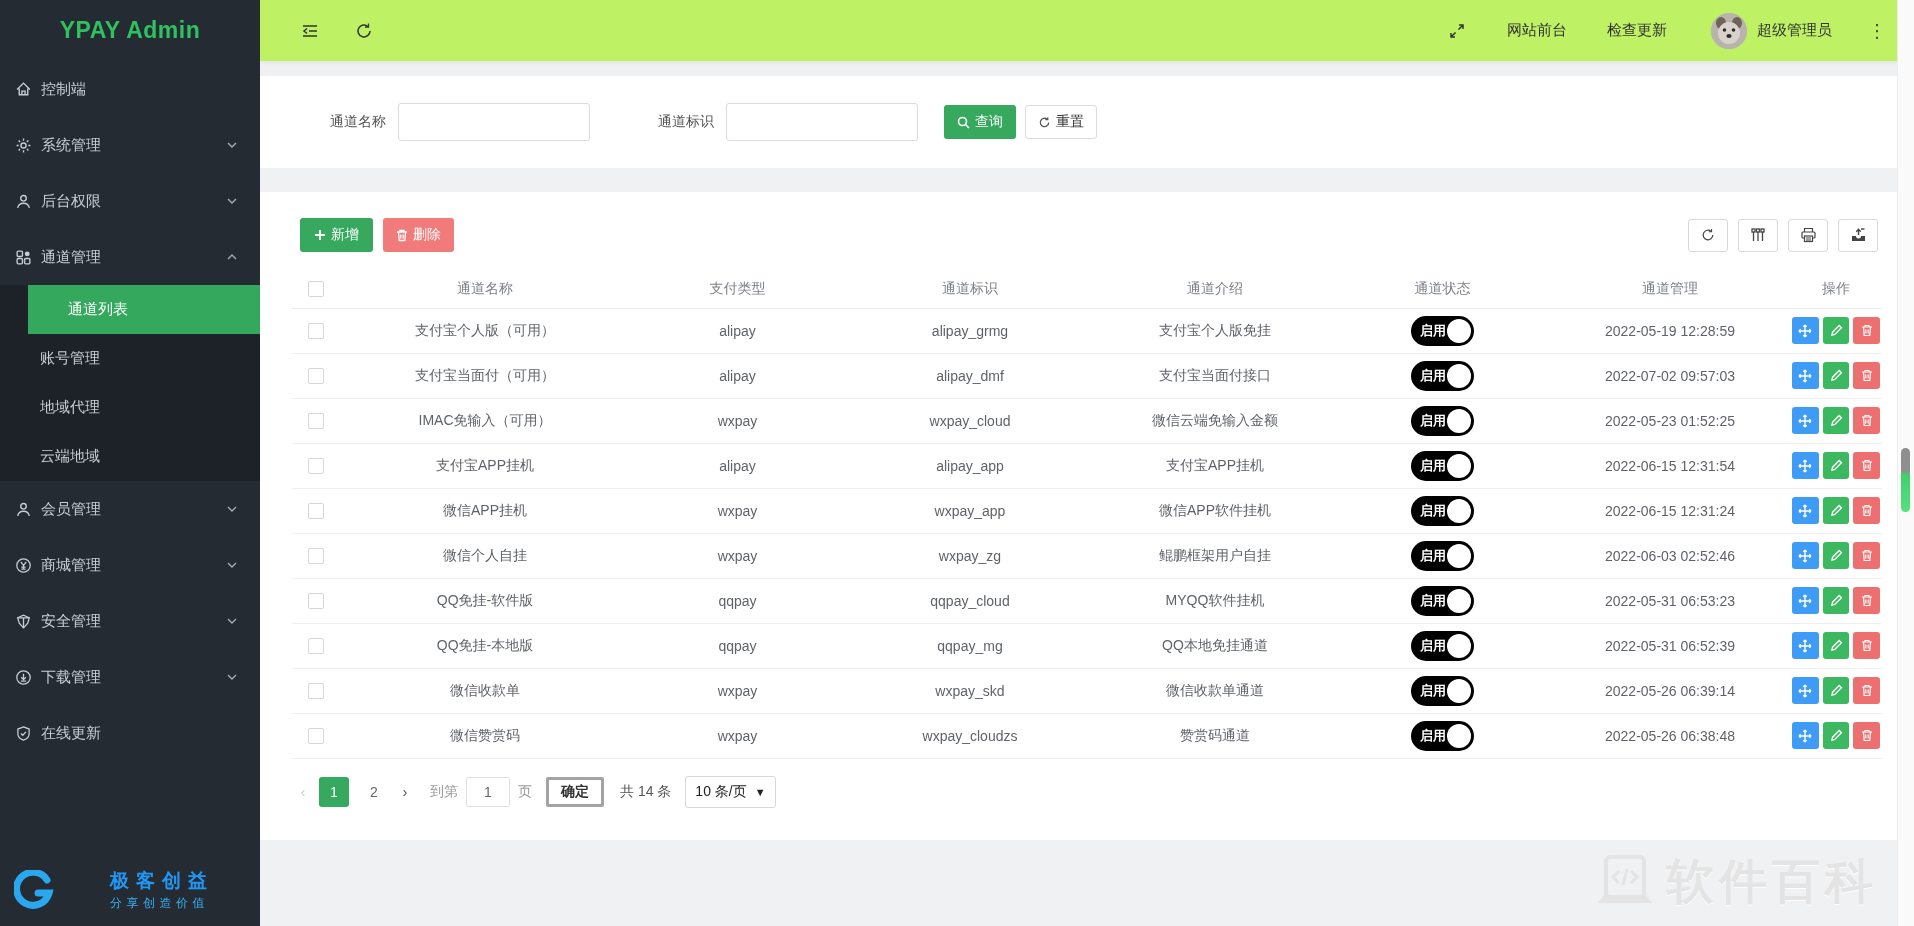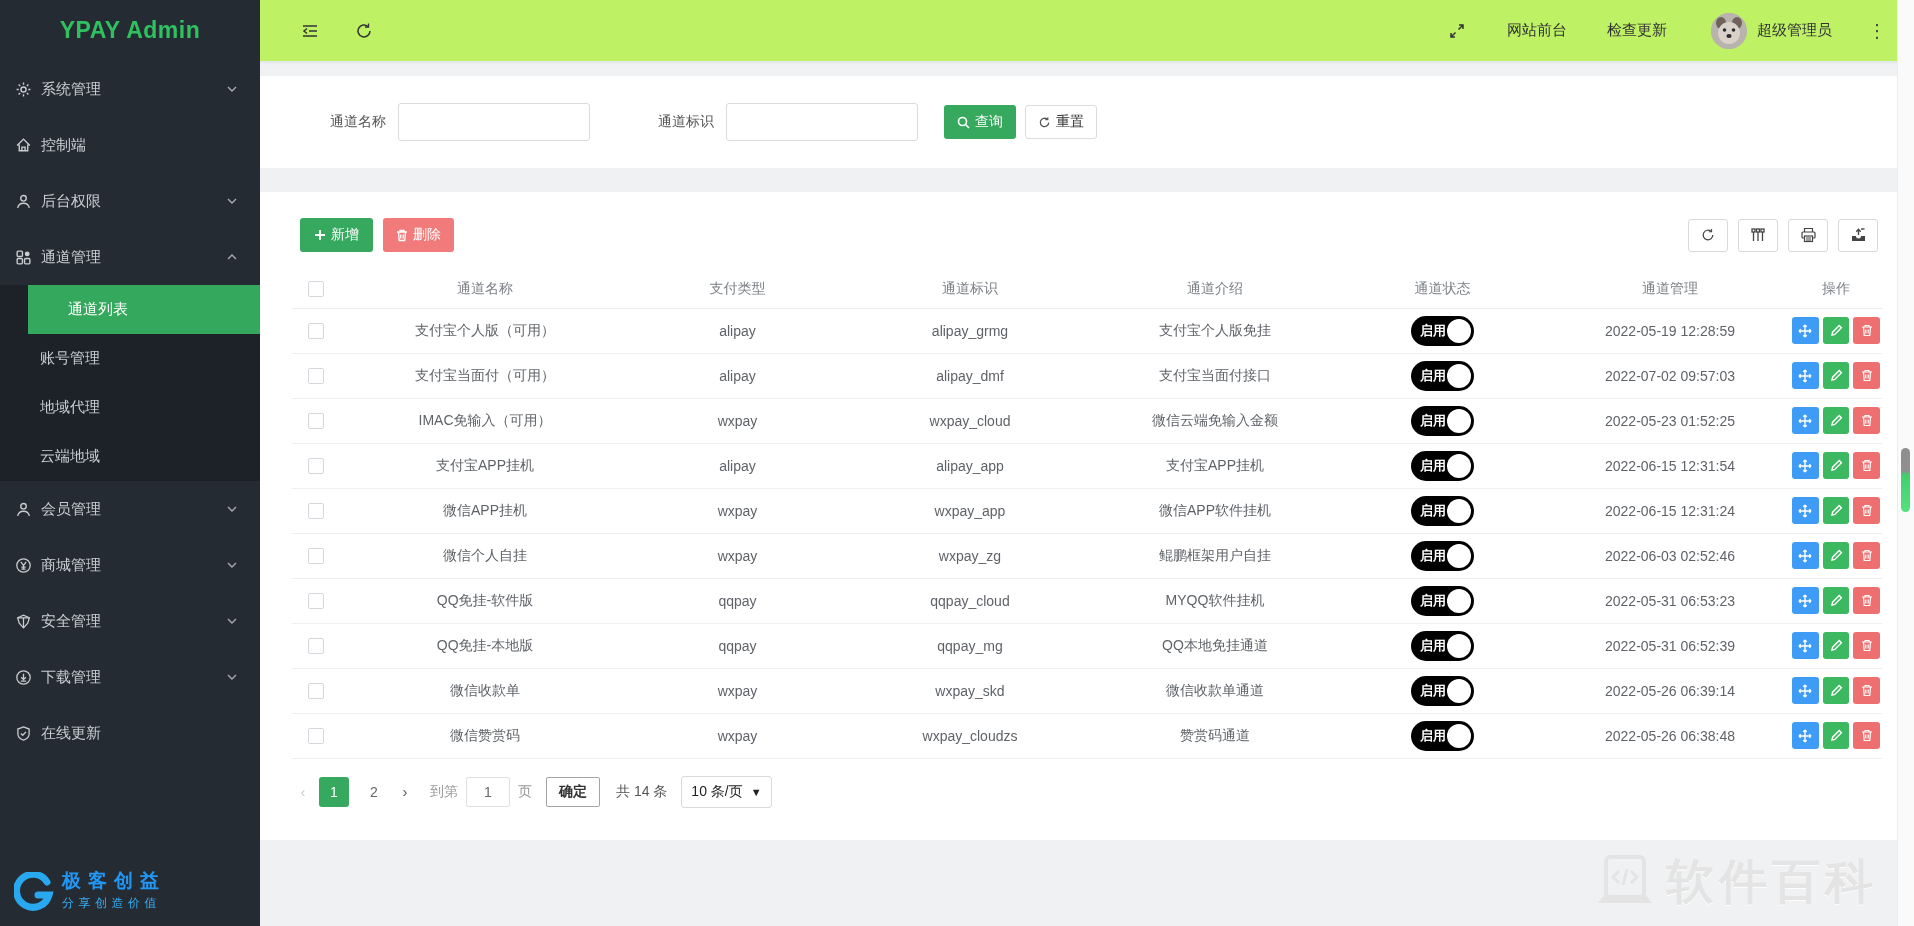--- a/index.html
+++ b/index.html
@@ -14,21 +14,21 @@
     color:#2fc160; font-size:23px; font-weight:bold; letter-spacing:.5px; }
   .nav-item { height:56px; display:flex; align-items:center; padding:0 22px 0 15px;
     font-size:15px; cursor:pointer; }
   .nav-item .ico { width:17px; height:17px; margin-right:9px; flex-shrink:0; }
   .nav-item .lbl { flex:1; }
   .nav-item .chev { width:12px; height:12px; opacity:.8; }
   .submenu { background:#1d2228; }
   .sub-item { height:49px; display:flex; align-items:center; padding-left:40px;
     font-size:15px; cursor:pointer; }
   .sub-item.active { background:#34a85c; color:#fff;margin-left:28px; }
-  .side-logo { position:absolute; left:14px; bottom:14px; display:flex; align-items:flex-end; }
+  .side-logo { position:absolute; left:14px; bottom:14px; display:flex; align-items:center;gap:48px; }
   .side-logo .mark { width:40px; height:40px; margin-right:8px; }
   .logo-l1 { color:#2196f3; font-size:19px; font-weight:bold; letter-spacing:7px; }
   .logo-l2 { color:#35aef5; font-size:12px; letter-spacing:4.5px; margin-top:1px; }
 
   
   .main { flex:1; display:flex; flex-direction:column; position:relative; }
   .topbar { height:61px; background:#bef264; box-shadow:0 1px 4px rgba(0,21,41,.08);
     display:flex; align-items:center; padding:0 28px 0 40px; position:relative; z-index:4; }
   .topbar .tb-ico { width:20px; height:20px; color:#333; cursor:pointer; }
   .topbar .gap28 { width:34px; }
@@ -89,21 +89,21 @@
   .pg-arrow { width:22px; text-align:center; font-size:15px; cursor:pointer; }
   .pg-prev { color:#ccc; }
   .pg-next { color:#555; }
   .pg-num { min-width:30px; height:30px; display:flex; align-items:center; justify-content:center;
     margin:0 5px; border-radius:3px; cursor:pointer; }
   .pg-num.cur { background:#36a95f; color:#fff; }
   .pg-goto { color:#999; margin:0 8px 0 14px; }
   .pg-input { width:44px; height:30px; border:1px solid #e0e0e0; border-radius:2px;
     text-align:center; font-size:14px; color:#666; }
   .pg-page { color:#999; margin:0 14px 0 8px; }
-  .pg-ok { height:30px; padding:0 12px; background:#fff; border:1px solid #a3a3a3; border-radius:2px;
+  .pg-ok { height:30px; padding:0 12px; background:#fff; border:3px solid #a3a3a3; border-radius:2px;
     font-weight:bold; font-size:14px; cursor:pointer; color:#333; }
   .pg-total { margin:0 14px 0 16px; color:#555; }
   .pg-size { height:32px; border:1px solid #d9d9d9; border-radius:3px; display:flex;
     align-items:center; padding:0 9px; cursor:pointer; color:#222; }
   .pg-size .car { margin-left:8px; font-size:11px; }
 
   
   .scroll-gutter { position:absolute; right:0; top:0; width:17px; height:926px;
     background:#fafafa; border-left:1px solid #ededed; z-index:9; }
   .scroll-thumb { position:absolute; right:4px; top:448px; width:9px; height:64px; border-radius:5px;
@@ -119,34 +119,34 @@
 </head>
 <body>
 
 <div class="app">
 
   <aside class="sidebar">
     <div class="side-title">YPAY Admin</div>
 
     <div class="nav-item">
       <svg class="ico" viewBox="0 0 16 16" fill="none" stroke="#c8cdd3" stroke-width="1.3">
+          <path d="M2 8 8 2l6 6M4 7v6h8V7M6.5 13V9.5h3V13"></path>
+        </svg>
+      <span class="lbl">控制端</span>
+    </div>
+
+    <div class="nav-item">
+      <svg class="ico" viewBox="0 0 16 16" fill="none" stroke="#c8cdd3" stroke-width="1.3">
           <circle cx="8" cy="8" r="2.4"></circle>
           <path d="M8 1.5v2M8 12.5v2M1.5 8h2M12.5 8h2M3.4 3.4l1.4 1.4M11.2 11.2l1.4 1.4M12.6 3.4l-1.4 1.4M4.8 11.2l-1.4 1.4"></path>
         </svg>
       <span class="lbl">系统管理</span>
       <svg class="chev" viewBox="0 0 12 12" fill="none" stroke="#c8cdd3" stroke-width="1.4">
           <path d="M2 4l4 4 4-4"></path>
         </svg>
-    </div>
-
-    <div class="nav-item">
-      <svg class="ico" viewBox="0 0 16 16" fill="none" stroke="#c8cdd3" stroke-width="1.3">
-          <path d="M2 8 8 2l6 6M4 7v6h8V7M6.5 13V9.5h3V13"></path>
-        </svg>
-      <span class="lbl">控制端</span>
     </div>
 
     <div class="nav-item">
       <svg class="ico" viewBox="0 0 16 16" fill="none" stroke="#c8cdd3" stroke-width="1.3">
           <circle cx="8" cy="5" r="2.6"></circle>
           <path d="M2.5 14c.7-3 2.8-4.4 5.5-4.4S12.8 11 13.5 14"></path>
         </svg>
       <span class="lbl">后台权限</span>
       <svg class="chev" viewBox="0 0 12 12" fill="none" stroke="#c8cdd3" stroke-width="1.4">
           <path d="M2 4l4 4 4-4"></path>

